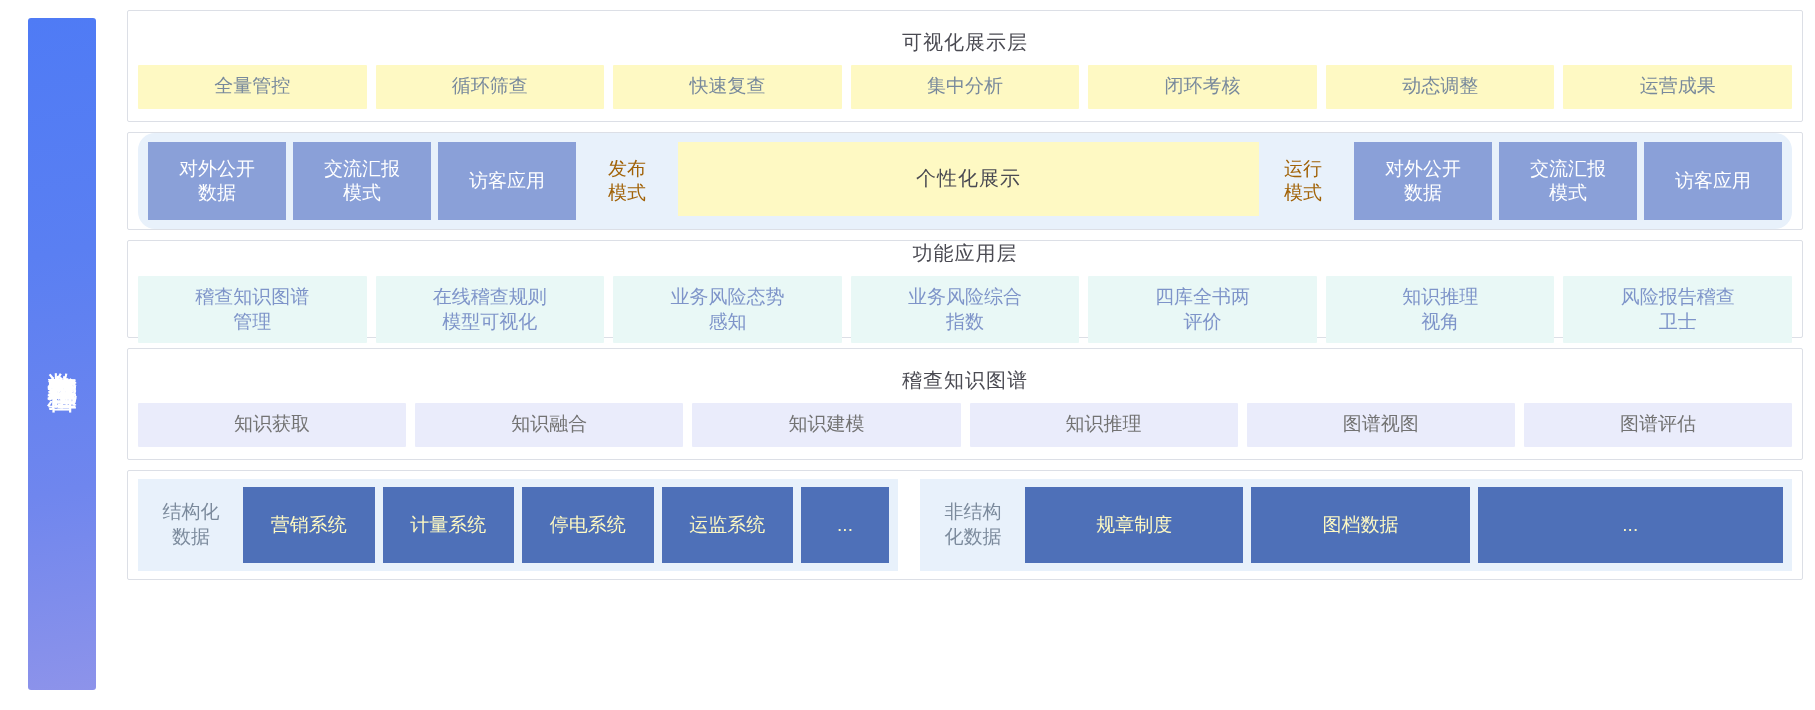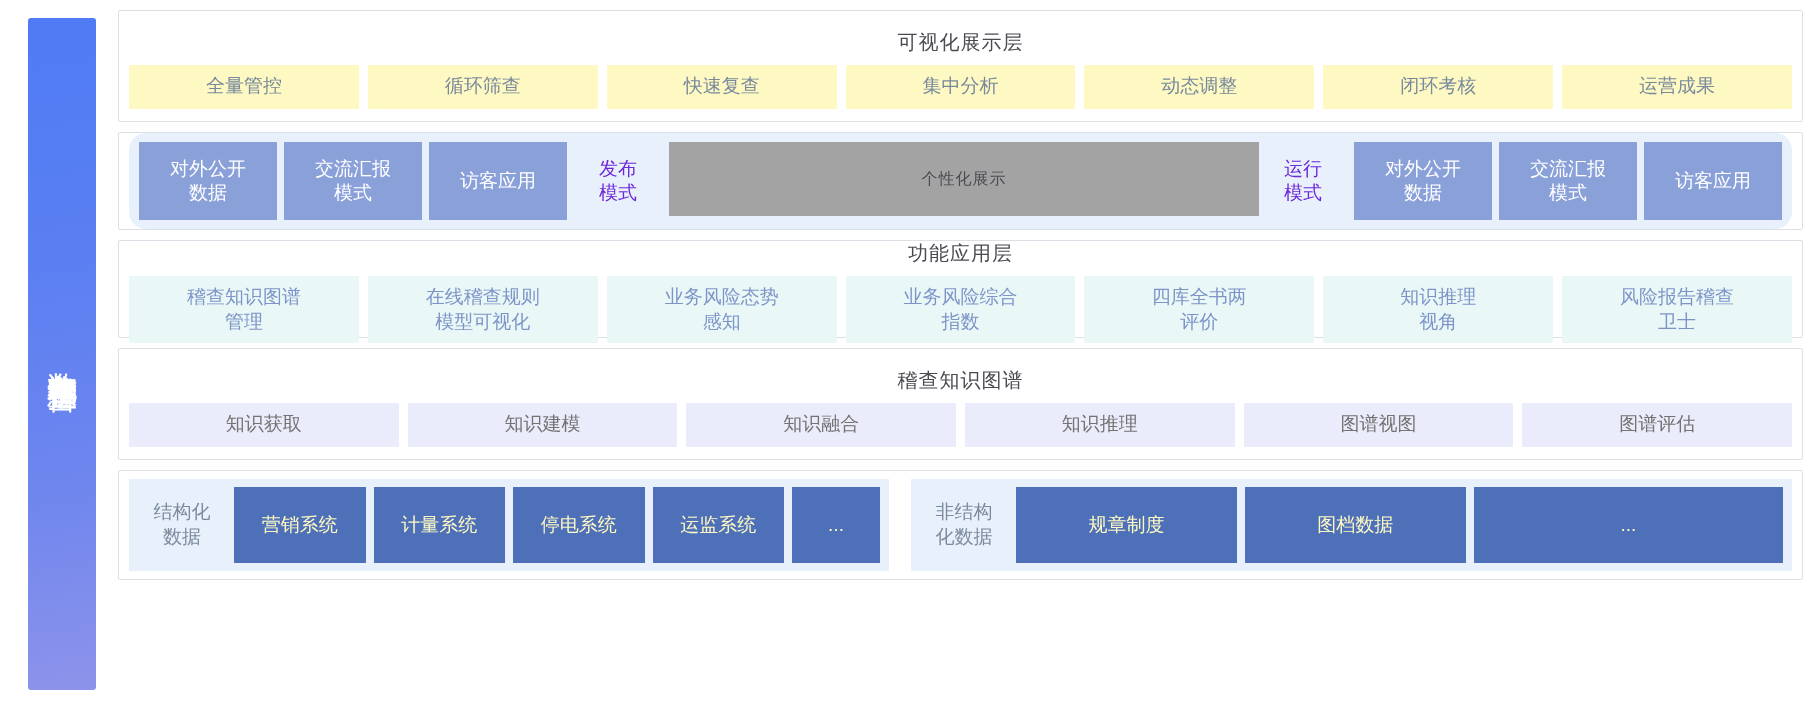--- a/index.html
+++ b/index.html
@@ -6,21 +6,21 @@
   html, body {
     width: 1815px; height: 710px;
     background: #ffffff;
     font-family: "Liberation Sans", "DejaVu Sans", sans-serif;
     overflow: hidden;
   }
   #root {
     width: 1815px; height: 710px;
     display: flex;
     padding: 10px 12px 10px 0;
-    gap: 4px;
+    gap: 13px;
   }
 
   
   .sidebar {
     width: 68px;
     margin-left: 28px;
     margin-top: 8px;
     margin-bottom: 10px;
     border-radius: 3px;
     background: linear-gradient(170deg, #4f7bf5 0%, #5a7ff2 35%, #6f86ee 70%, #8d93ea 100%);
@@ -108,26 +108,26 @@
     display: flex;
     align-items: center;
     justify-content: center;
     text-align: center;
     font-size: 19px;
     line-height: 1.28;
     white-space: pre-line;
     padding: 4px 6px;
   }
   .pers-chip.solid { background: #8aa0d8; color: #ffffff; margin-right: 7px; flex: 0 0 138px; }
-  .pers-chip.ghost { background: transparent; color: #6d28d9; flex: 0 0 88px; margin-right: 7px; }
+  .pers-chip.ghost { background: transparent; color: #a16207; flex: 0 0 88px; margin-right: 7px; }
   .pers-chip.center {
     flex: 1;
-    background: #a3a3a3;
+    background: #fef9c3;
     color: #4a4a52;
-    font-size: 16px;
+    font-size: 20px;
     margin: 0 0 4px 0;
     letter-spacing: 1px;
   }
 
   
   .layer-func { height: 98px; }
   .chip-func { background: #e9f8f6; color: #7e94c9; min-height: 66px; }
 
   
   .layer-kg { height: 112px; }
@@ -191,22 +191,22 @@
 
   <div class="layers">
 
     <div class="layer layer-vis">
       <div class="layer-title">可视化展示层</div>
       <div class="chip-row">
         <div class="chip chip-vis">全量管控</div>
         <div class="chip chip-vis">循环筛查</div>
         <div class="chip chip-vis">快速复查</div>
         <div class="chip chip-vis">集中分析</div>
+        <div class="chip chip-vis">闭环考核</div>
         <div class="chip chip-vis">动态调整</div>
-        <div class="chip chip-vis">闭环考核</div>
         <div class="chip chip-vis">运营成果</div>
       </div>
     </div>
 
     <div class="layer layer-pers">
       <div class="pers-band">
         <div class="pers-chip solid">对外公开
 数据</div>
         <div class="pers-chip solid">交流汇报
 模式</div>
@@ -241,22 +241,22 @@
 视角</div>
         <div class="chip chip-func">风险报告稽查
 卫士</div>
       </div>
     </div>
 
     <div class="layer layer-kg">
       <div class="layer-title">稽查知识图谱</div>
       <div class="chip-row">
         <div class="chip chip-kg">知识获取</div>
+        <div class="chip chip-kg">知识融合</div>
         <div class="chip chip-kg">知识建模</div>
-        <div class="chip chip-kg">知识融合</div>
         <div class="chip chip-kg">知识推理</div>
         <div class="chip chip-kg">图谱视图</div>
         <div class="chip chip-kg">图谱评估</div>
       </div>
     </div>
 
     <div class="layer layer-data">
       <div class="data-groups">
 
         <div class="data-group structured">

